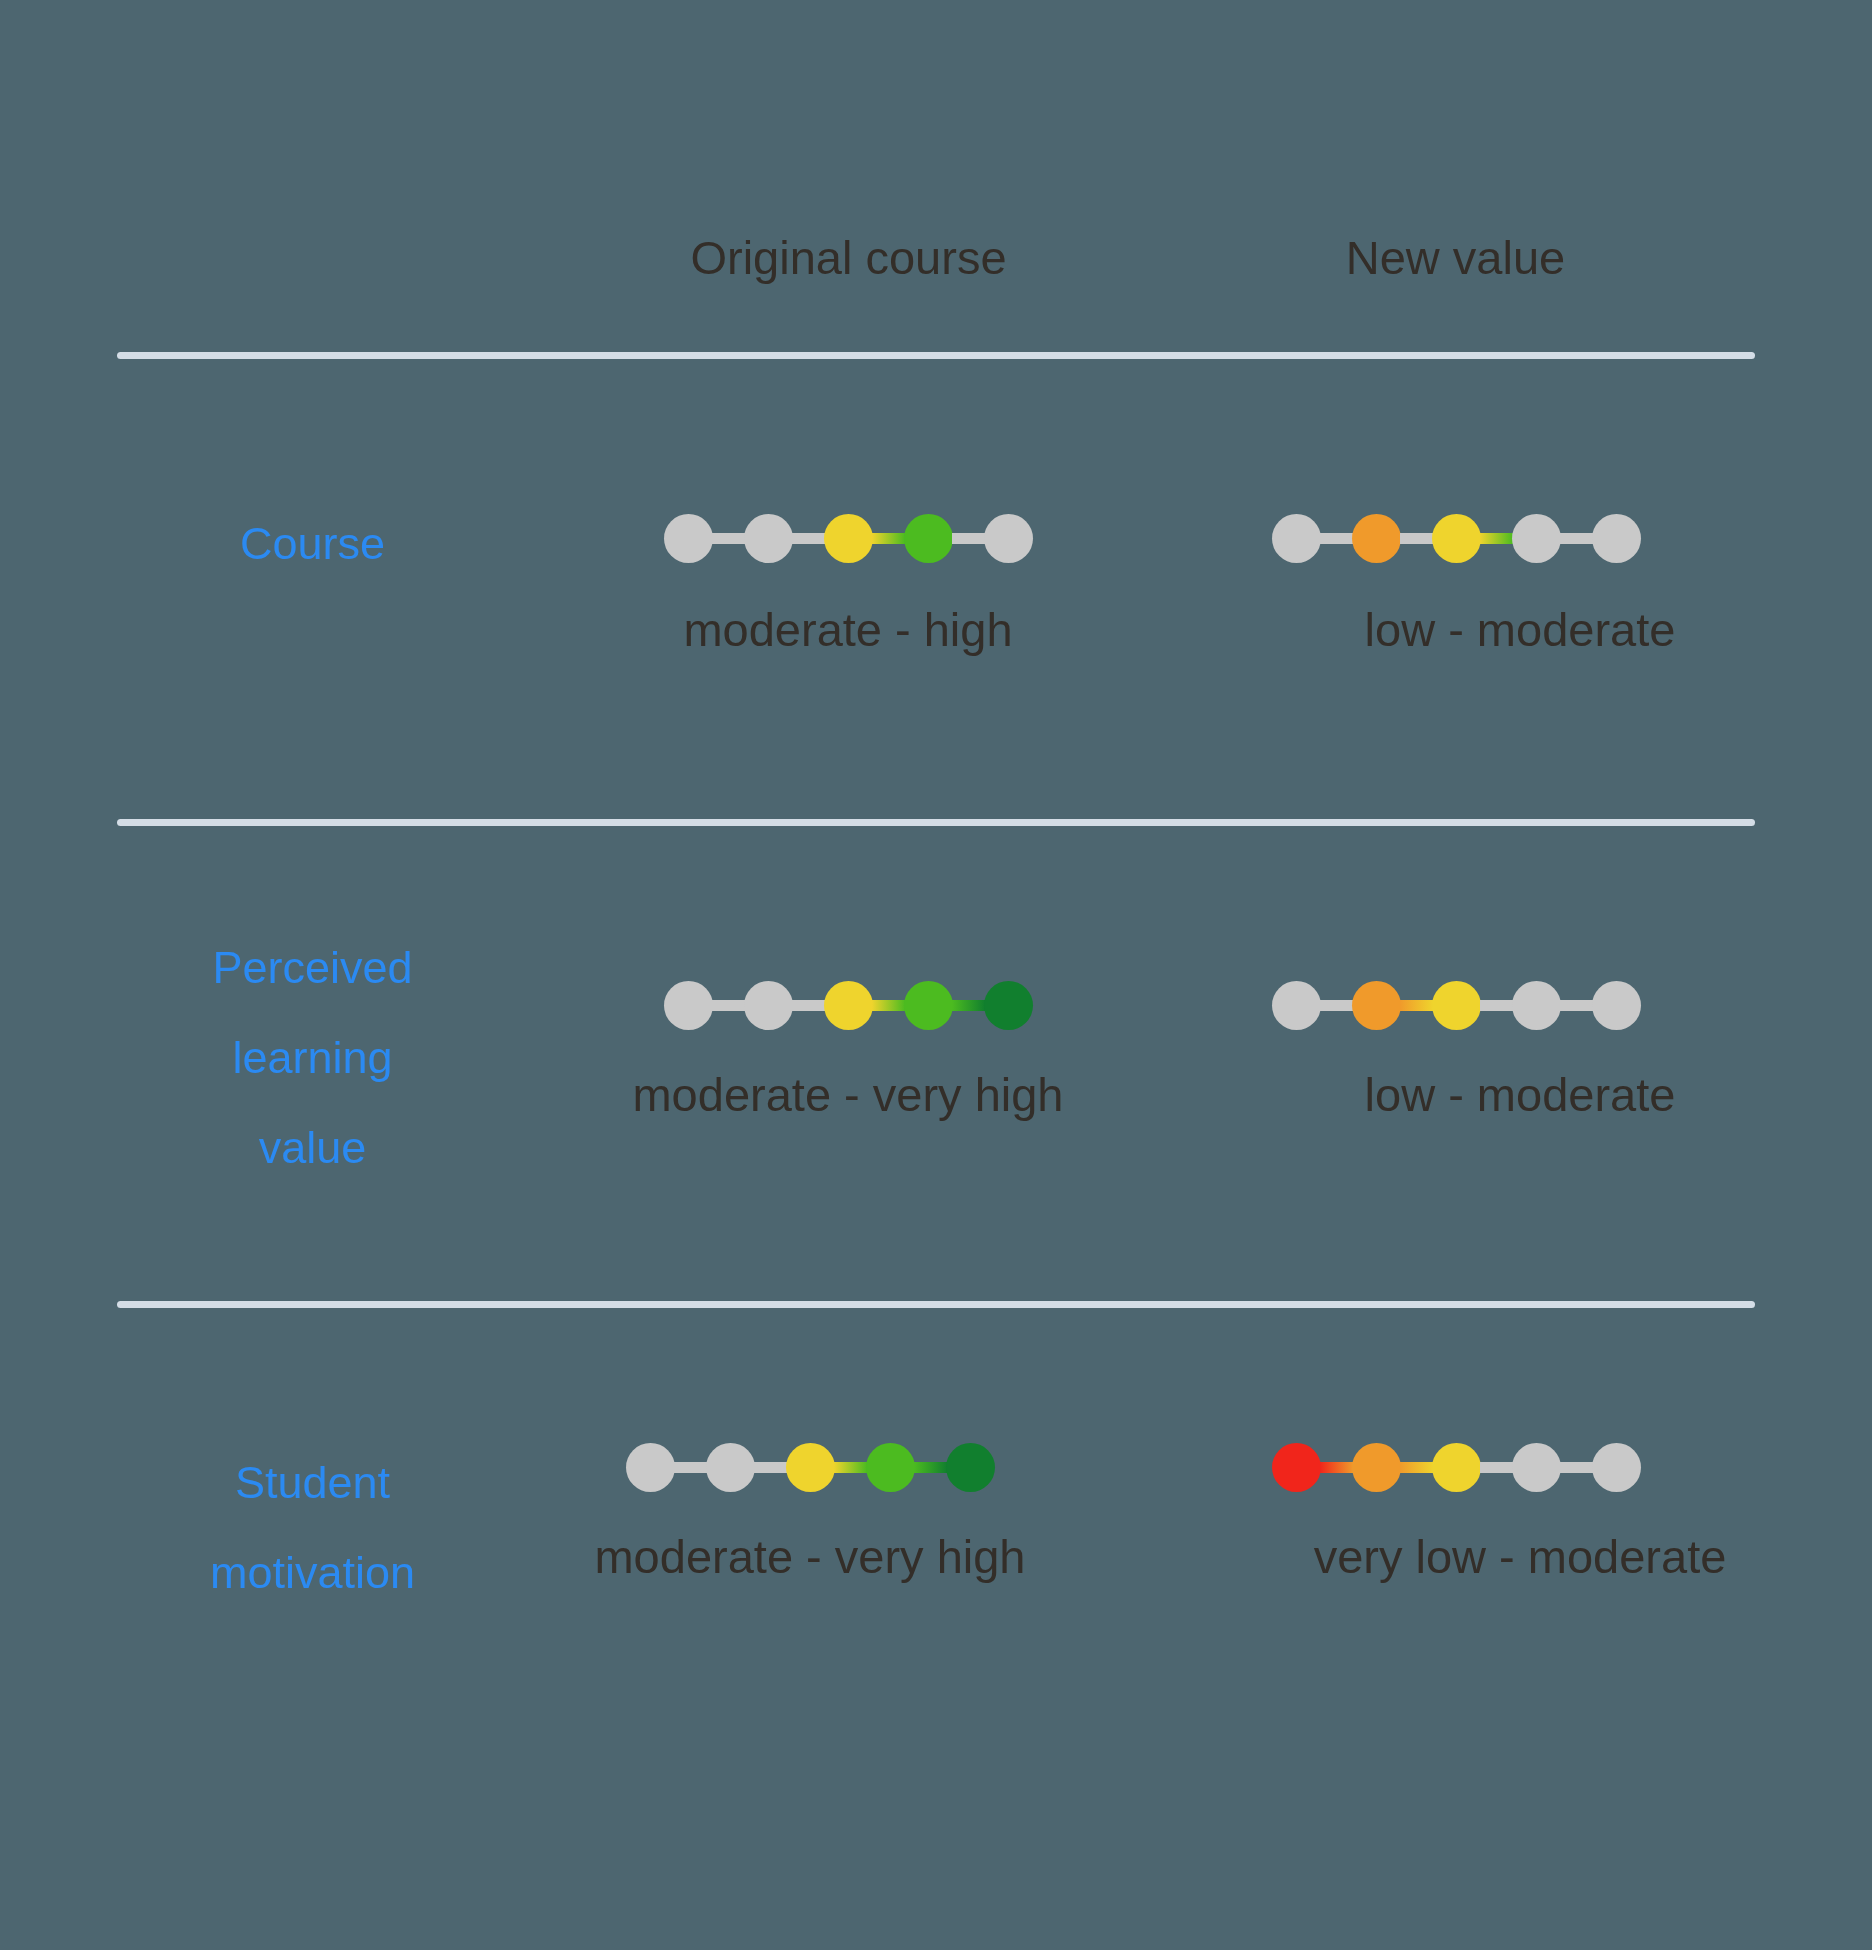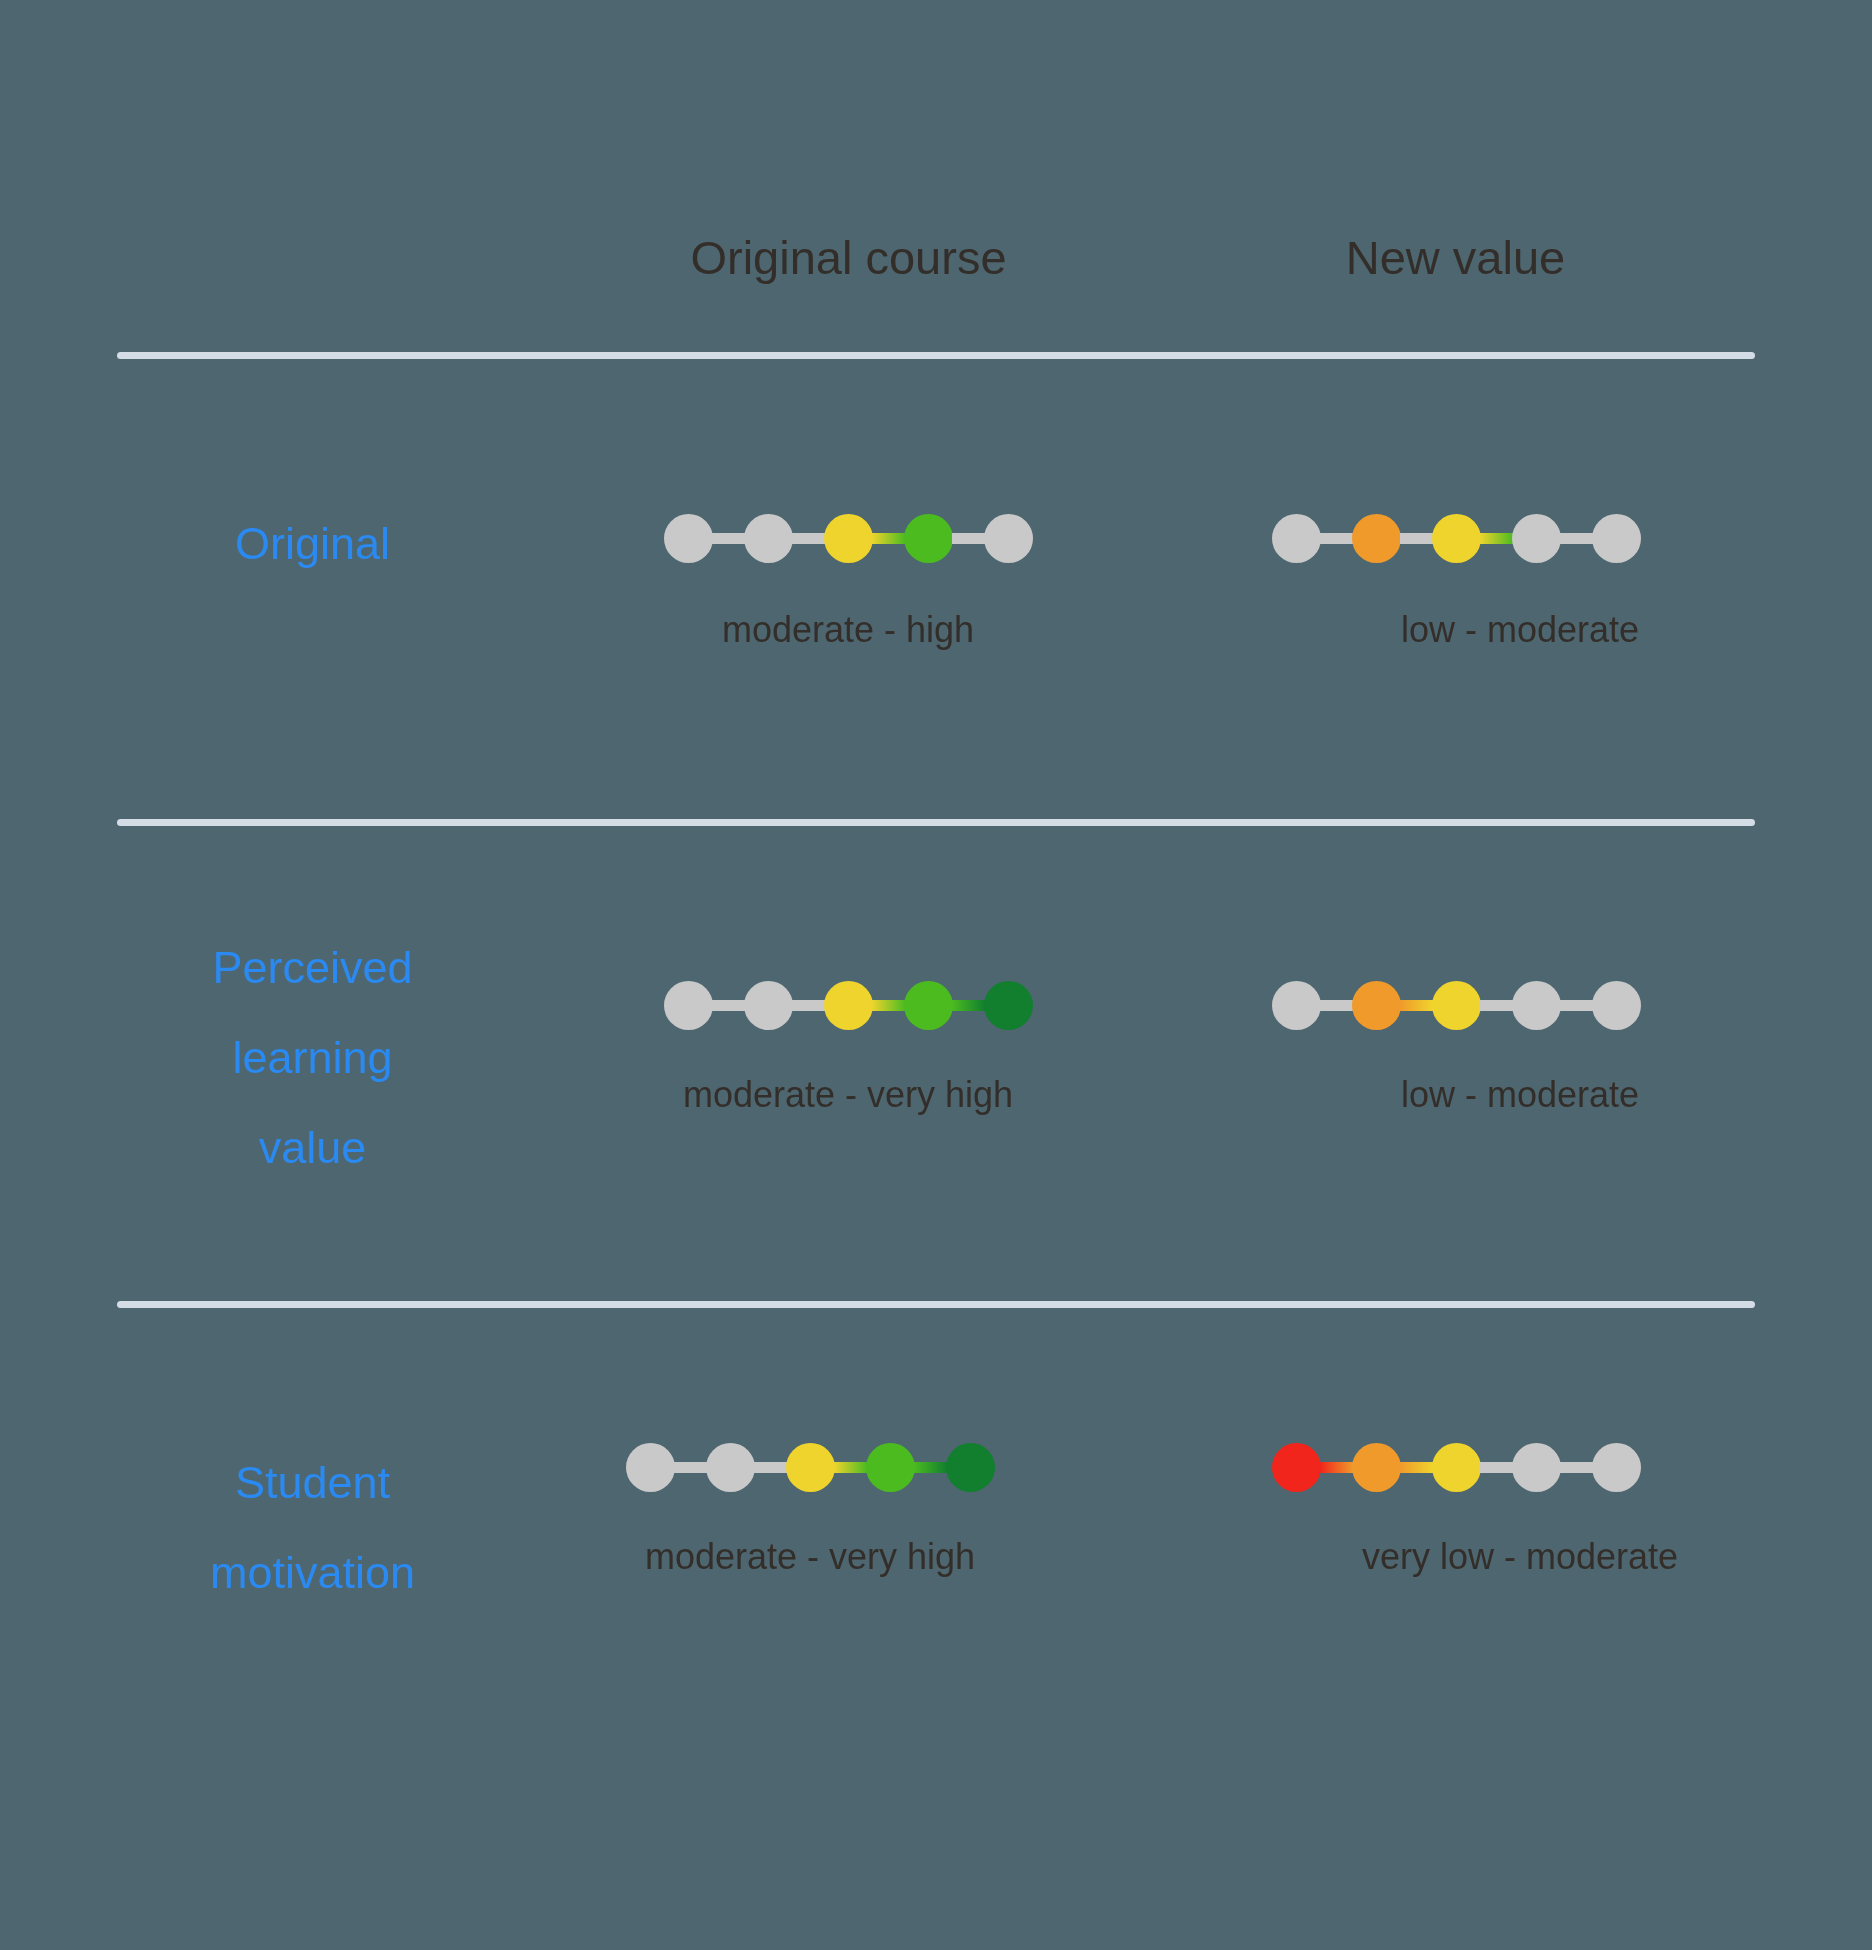--- a/index.html
+++ b/index.html
@@ -71,21 +71,21 @@
   .seg{
     width:33px;height:10.7px;
     margin:0 -1px;
     flex:0 0 auto;
   }
 
   .range{
     position:absolute;
     width:624px;
     text-align:center;
-    font-size:36px;
+    font-size:47px;
     line-height:66px;
     color:#332e29;
   }
   .range.orig{left:536px;}
   .range.new{left:1208px;}
   .range.r1{top:597px;}
   .range.r2{top:1062px;}
   .range.r3{top:1524px;}
   .range.r3.orig{left:498px;}
 </style>
@@ -95,21 +95,21 @@
 <div class="canvas">
 
   <div class="col-header orig">Original course</div>
   <div class="col-header new">New value</div>
 
   <div class="divider d1"></div>
   <div class="divider d2"></div>
   <div class="divider d3"></div>
 
   <div class="row-label r1">
-    <div>Original</div>
+    <div>Course</div>
   </div>
   <div class="scale r1 orig">
       <div class="dot" style="background: rgb(201, 201, 201);"></div>
       <div class="seg" style="background: rgb(201, 201, 201);"></div>
       <div class="dot" style="background: rgb(201, 201, 201);"></div>
       <div class="seg" style="background: rgb(201, 201, 201);"></div>
       <div class="dot" style="background: rgb(239, 212, 45);"></div>
       <div class="seg" style="background: linear-gradient(90deg, rgb(239, 212, 45), rgb(76, 187, 32));"></div>
       <div class="dot" style="background: rgb(76, 187, 32);"></div>
       <div class="seg" style="background: rgb(201, 201, 201);"></div>

